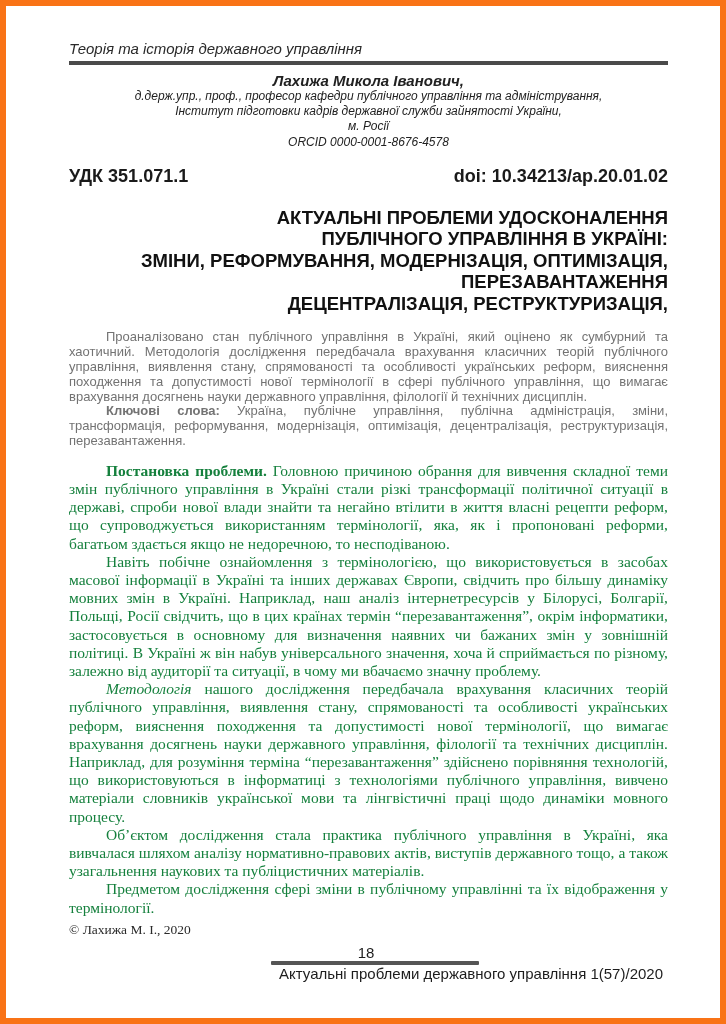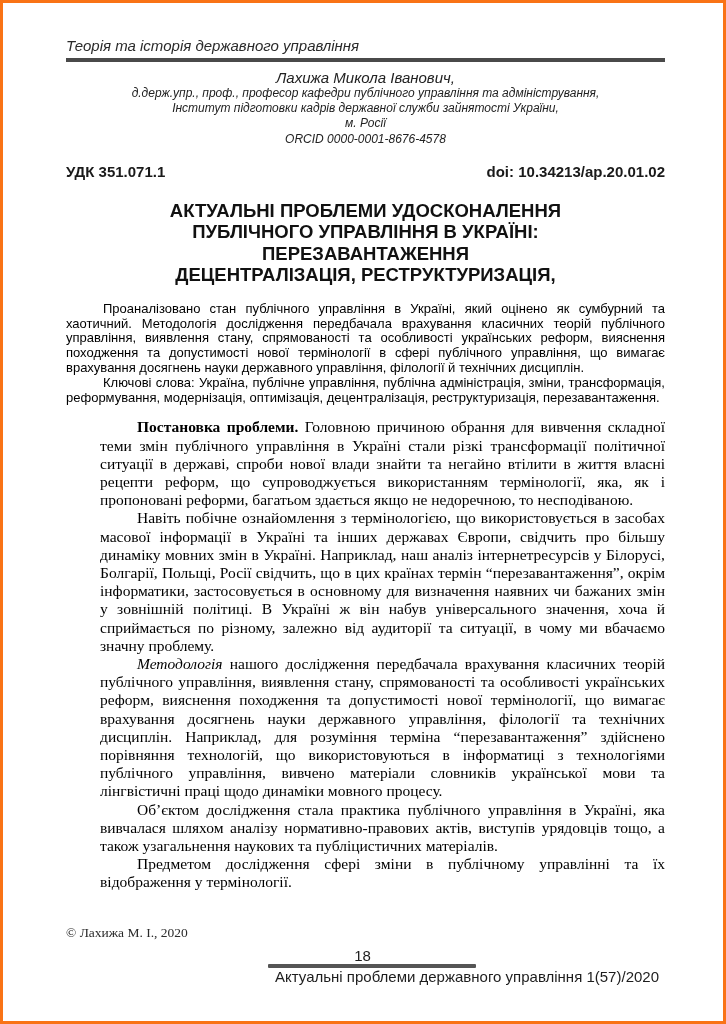--- a/index.html
+++ b/index.html
@@ -1,20 +1,20 @@
 <!DOCTYPE html>
 <html lang="uk"><head>
 <meta charset="utf-8">
 <style>
   html,body{margin:0;padding:0;background:#ffffff;}
   .page{
     position:relative;
     width:726px;height:1024px;
     background:#ffffff;
-    border:3px solid #f97316;
+    border:6px solid #f97316;
     box-sizing:border-box;
     overflow:hidden;
     color:#1f1f1f;
     font-family:"Liberation Serif", serif;
   }
   .content{margin:0 63px;width:599px;}
 
   
   .running-head{
     margin-top:34px;
@@ -28,69 +28,68 @@
   }
 
   
   .author-block{
     margin-top:7px;
     text-align:center;
     font-family:"Liberation Sans", sans-serif;
     font-style:italic;
     color:#222;
   }
-  .author-name{font-weight:normal;font-size:15px;line-height:17px;}
+  .author-name{font-weight:bold;font-size:15px;line-height:17px;}
   .author-line{font-size:12px;line-height:15.2px;}
 
   
   .udk-row{
     margin-top:16px;
     display:flex;justify-content:space-between;align-items:baseline;
     font-family:"Liberation Sans", sans-serif;
-    font-weight:bold;font-size:15px;color:#1a1a1a;
+    font-weight:bold;font-size:18px;color:#1a1a1a;
   }
 
   
   .article-title{
     margin-top:20px;
-    text-align:center;
+    text-align:right;
     font-family:"Liberation Sans", sans-serif;
     font-weight:bold;
     font-size:18.5px;
     line-height:21.5px;
     color:#111;
   }
 
   
   .abstract-block{
     margin-top:16px;
     font-family:"Liberation Sans", sans-serif;
     font-size:13px;
     line-height:14.8px;
     text-align:justify;
-    color:#000000;
+    color:#737373;
   }
   .abstract-block p{margin:0;text-indent:37px;}
-  .kw-lead{font-weight:normal;}
+  .kw-lead{font-weight:bold;}
 
   
   .body-text{
     margin-top:13px;
     font-size:15.5px;
     line-height:18.2px;
     text-align:justify;
-    color:#000000;
-    margin-left:34px;
+    color:#15803d;
   }
   .body-text p{margin:0;text-indent:37px;}
   .lead-bold{font-weight:bold;}
   .lead-italic{font-style:italic;}
 
   
-  .footer-area{position:absolute;left:63px;right:64px;bottom:36px;}
+  .footer-area{position:absolute;left:63px;right:57px;bottom:36px;}
   .copyright{
     font-family:"Liberation Serif", serif;
     font-size:13.5px;line-height:15px;color:#2a2a2a;
     margin-bottom:7px;
   }
   .footer-row{
     display:flex;align-items:center;
     font-family:"Liberation Sans", sans-serif;
     font-size:15px;color:#1d1d1d;flex-direction:column;
   }
@@ -117,34 +116,35 @@
     </div>
 
     <div class="udk-row">
       <span>УДК 351.071.1</span>
       <span>doi: 10.34213/ap.20.01.02</span>
     </div>
 
     <div class="article-title">
       <div>АКТУАЛЬНІ ПРОБЛЕМИ УДОСКОНАЛЕННЯ</div>
       <div>ПУБЛІЧНОГО УПРАВЛІННЯ В УКРАЇНІ:</div>
+      <div>ЗМІНИ, РЕФОРМУВАННЯ, МОДЕРНІЗАЦІЯ, ОПТИМІЗАЦІЯ,</div>
       <div>ПЕРЕЗАВАНТАЖЕННЯ</div>
       <div>ДЕЦЕНТРАЛІЗАЦІЯ, РЕСТРУКТУРИЗАЦІЯ,</div>
     </div>
 
     <div class="abstract-block">
       <p>Проаналізовано стан публічного управління в Україні, який оцінено як сумбурний та хаотичний. Методологія дослідження передбачала врахування класичних теорій публічного управління, виявлення стану, спрямованості та особливості українських реформ, вияснення походження та допустимості нової термінології в сфері публічного управління, що вимагає врахування досягнень науки державного управління, філології й технічних дисциплін.</p>
       <p><span class="kw-lead">Ключові слова:</span><span> Україна, публічне управління, публічна адміністрація, зміни, трансформація, реформування, модернізація, оптимізація, децентралізація, реструктуризація, перезавантаження.</span></p>
     </div>
 
     <div class="body-text">
       <p><span class="lead-bold">Постановка проблеми.</span><span> Головною причиною обрання для вивчення складної теми змін публічного управління в Україні стали різкі трансформації політичної ситуації в державі, спроби нової влади знайти та негайно втілити в життя власні рецепти реформ, що супроводжується використанням термінології, яка, як і пропоновані реформи, багатьом здається якщо не недоречною, то несподіваною.</span></p>
       <p>Навіть побічне ознайомлення з термінологією, що використовується в засобах масової інформації в Україні та інших державах Європи, свідчить про більшу динаміку мовних змін в Україні. Наприклад, наш аналіз інтернетресурсів у Білорусі, Болгарії, Польщі, Росії свідчить, що в цих країнах термін “перезавантаження”, окрім інформатики, застосовується в основному для визначення наявних чи бажаних змін у зовнішній політиці. В Україні ж він набув універсального значення, хоча й сприймається по різному, залежно від аудиторії та ситуації, в чому ми вбачаємо значну проблему.</p>
       <p><span class="lead-italic">Методологія</span><span> нашого дослідження передбачала врахування класичних теорій публічного управління, виявлення стану, спрямованості та особливості українських реформ, вияснення походження та допустимості нової термінології, що вимагає врахування досягнень науки державного управління, філології та технічних дисциплін. Наприклад, для розуміння терміна “перезавантаження” здійснено порівняння технологій, що використовуються в інформатиці з технологіями публічного управління, вивчено матеріали словників української мови та лінгвістичні праці щодо динаміки мовного процесу.</span></p>
-      <p>Об’єктом дослідження стала практика публічного управління в Україні, яка вивчалася шляхом аналізу нормативно-правових актів, виступів урядовців тощо, а також узагальнення наукових та публіцистичних матеріалів.</p>
+      <p>Об’єктом дослідження стала практика публічного управління в Україні, яка вивчалася шляхом аналізу нормативно-правових актів, виступів державного тощо, а також узагальнення наукових та публіцистичних матеріалів.</p>
       <p>Предметом дослідження сфері зміни в публічному управлінні та їх відображення у термінології.</p>
     </div>
 
   </div>
 
   <div class="footer-area">
     <div class="copyright">© Лахижа М. І., 2020</div>
     <div class="footer-row">
       <span>18</span>
       <span class="footer-rule"></span>

